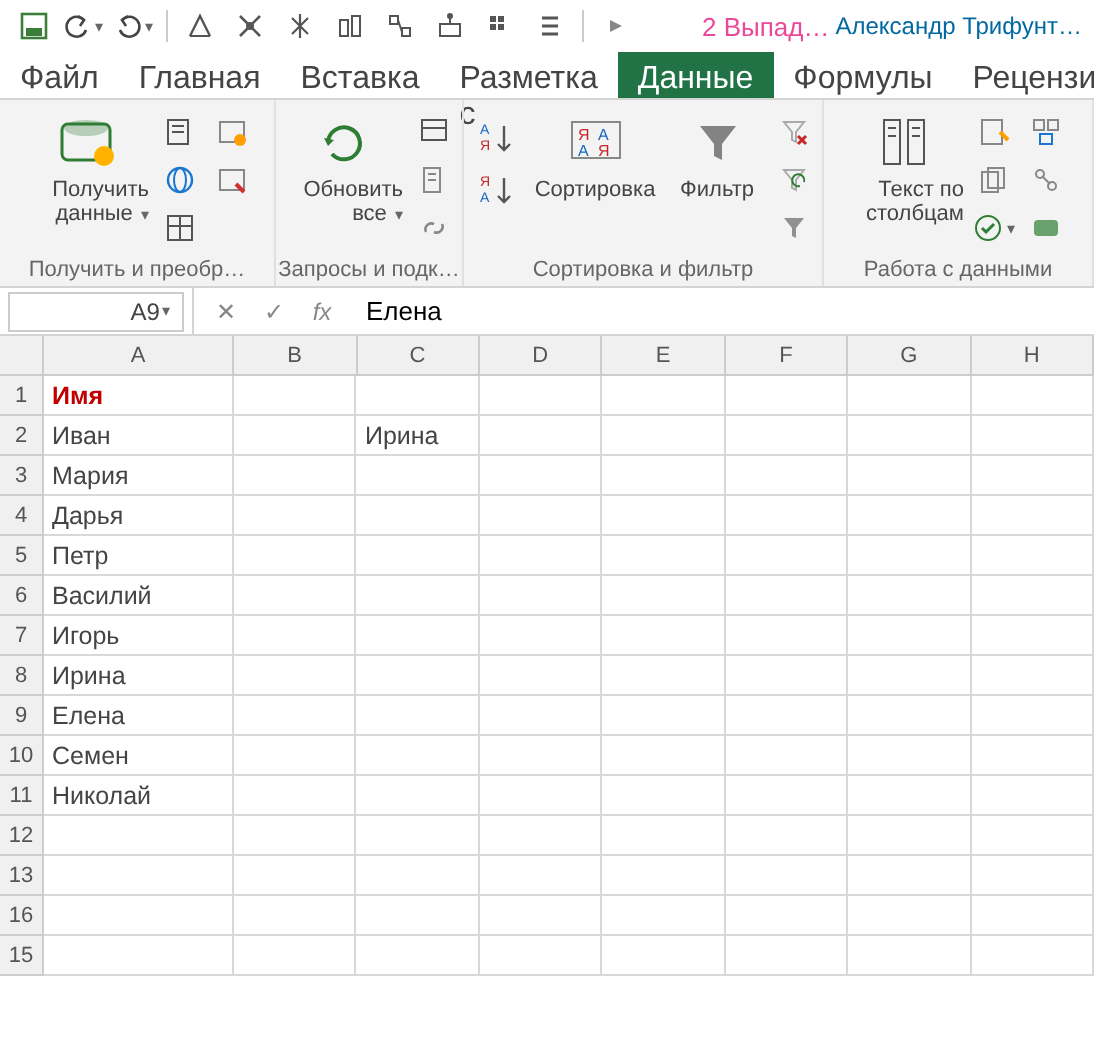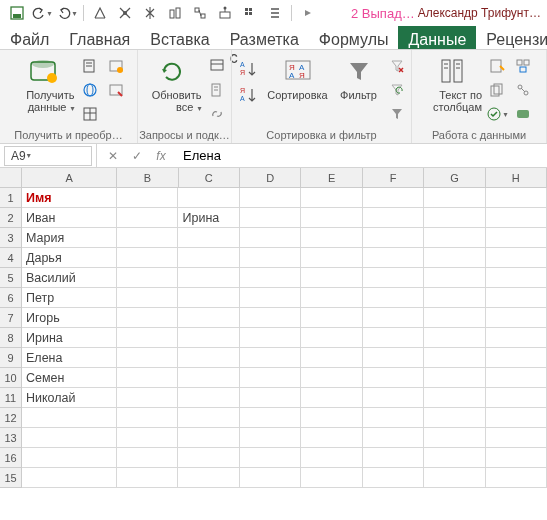--- a/index.html
+++ b/index.html
@@ -1,36 +1,36 @@
 <!DOCTYPE html>
 <html><head>
 <meta charset="utf-8">
 <style>
 * { margin: 0; padding: 0; box-sizing: border-box; font-family: "Segoe UI", Arial, sans-serif; }
 body { background: #fff; font-size: 12px; color: #444; user-select: none; width: 547px; }
 .qat { background: #fff; height: 26px; display: flex; align-items: center; padding: 0 6px; gap: 3px; }
 .qat .qbtn { width: 22px; height: 22px; display: flex; align-items: center; justify-content: center; cursor: pointer; }
 .qat .sep { width: 1px; height: 16px; background: #ccc; margin: 0 2px; }
 .doc-title { color: #ec4899; font-size: 13px; margin-left: auto; }
-.user-name { color: #7f1d1d; font-size: 12px; }
+.user-name { color: #0369a1; font-size: 12px; }
 .tabs { background: #fff; height: 24px; display: flex; border-bottom: 1px solid #d4d4d4; }
 .tab { padding: 4px 10px 3px; font-size: 16px; color: #444; cursor: pointer; border-top: 1px solid transparent; }
 .tab.active { background: #217346; color: #fff; }
 .ribbon { background: #f3f3f3; height: 94px; display: flex; border-bottom: 1px solid #d4d4d4; }
 .group { display: flex; flex-direction: column; align-items: center; padding: 3px 6px 2px; border-right: 1px solid #e0e0e0; }
 .group-body { flex: 1; display: flex; align-items: flex-start; gap: 4px; }
 .group-label { font-size: 11px; color: #666; text-align: left; white-space: nowrap; overflow: hidden; margin-top: 2px; }
 .bigbtn { display: flex; flex-direction: column; align-items: center; width: 60px; padding-top: 2px; cursor: pointer; }
 .bigbtn .ico { width: 32px; height: 32px; display: flex; align-items: center; justify-content: center; }
 .bigbtn .lbl { font-size: 11px; text-align: right; line-height: 12px; margin-top: 2px; }
 .smallcol { display: flex; flex-direction: column; gap: 2px; padding-top: 2px; }
 .smallbtn { width: 22px; height: 22px; display: flex; align-items: center; justify-content: center; cursor: pointer; }
 .dd { font-size: 8px; color: #666; margin-left: 1px; }
 .namebox-row { height: 24px; display: flex; align-items: center; border-bottom: 1px solid #d4d4d4; background: #fff; }
-.namebox { width: 88px; border: 1px solid #ccc; height: 20px; margin: 0 4px; padding: 0 6px; font-size: 12px; display: flex; align-items: center; justify-content: flex-start; }
+.namebox { width: 88px; border: 1px solid #ccc; height: 20px; margin: 0 4px; padding: 0 6px; font-size: 12px; display: flex; align-items: center; justify-content: flex-end; }
 .fx-area { display: flex; align-items: center; gap: 8px; padding: 0 8px; border-left: 1px solid #d4d4d4; height: 100%; }
 .fx-btn { color: #888; cursor: pointer; width: 16px; text-align: center; }
 .fx-input { border: none; outline: none; font-size: 13px; height: 20px; padding: 0 6px; flex: 1; }
 .grid { display: flex; }
 .rowhdrs { display: flex; flex-direction: column; }
 .corner { width: 22px; height: 20px; background: #f0f0f0; border-right: 1px solid #ccc; border-bottom: 1px solid #ccc; }
 .rowh { width: 22px; height: 20px; background: #f0f0f0; border-right: 1px solid #ccc; border-bottom: 1px solid #ccc; display: flex; align-items: center; justify-content: center; font-size: 11px; color: #555; }
 .cols { flex: 1; overflow: hidden; }
 .colhdr-row { display: flex; height: 20px; }
 .colh { background: #f0f0f0; border-right: 1px solid #ccc; border-bottom: 1px solid #ccc; display: flex; align-items: center; justify-content: center; font-size: 11px; color: #555; }
@@ -126,22 +126,22 @@
     </div>
   <span class="doc-title">2 Выпад…</span>
   <span class="user-name">Александр Трифунт…</span>
 </div>
 
 <div class="tabs" id="tabs">
     <div class="tab">Файл</div>
     <div class="tab">Главная</div>
     <div class="tab">Вставка</div>
     <div class="tab">Разметка с</div>
+    <div class="tab active">Данные</div>
     <div class="tab">Формулы</div>
-    <div class="tab active">Данные</div>
     <div class="tab">Рецензиро</div>
     <div class="tab">Вид</div>
     <div class="tab">Разработч</div>
   </div>
 
 <div class="ribbon">
   <div class="group" style="width:138px">
     <div class="group-body">
       <div class="bigbtn" style="width:64px">
         <div class="ico">
@@ -430,40 +430,40 @@
           <div class="cell colA">Дарья</div>
           <div class="cell colB"></div>
           <div class="cell colC"></div>
           <div class="cell colD"></div>
           <div class="cell colE"></div>
           <div class="cell colF"></div>
           <div class="cell colG"></div>
           <div class="cell colH"></div>
         </div>
         <div class="cells-row">
+          <div class="cell colA">Петр</div>
+          <div class="cell colB"></div>
+          <div class="cell colC"></div>
+          <div class="cell colD"></div>
+          <div class="cell colE"></div>
+          <div class="cell colF"></div>
+          <div class="cell colG"></div>
+          <div class="cell colH"></div>
+        </div>
+        <div class="cells-row">
           <div class="cell colA">Василий</div>
           <div class="cell colB"></div>
           <div class="cell colC"></div>
           <div class="cell colD"></div>
           <div class="cell colE"></div>
           <div class="cell colF"></div>
           <div class="cell colG"></div>
           <div class="cell colH"></div>
         </div>
         <div class="cells-row">
-          <div class="cell colA">Петр</div>
-          <div class="cell colB"></div>
-          <div class="cell colC"></div>
-          <div class="cell colD"></div>
-          <div class="cell colE"></div>
-          <div class="cell colF"></div>
-          <div class="cell colG"></div>
-          <div class="cell colH"></div>
-        </div>
-        <div class="cells-row">
           <div class="cell colA">Игорь</div>
           <div class="cell colB"></div>
           <div class="cell colC"></div>
           <div class="cell colD"></div>
           <div class="cell colE"></div>
           <div class="cell colF"></div>
           <div class="cell colG"></div>
           <div class="cell colH"></div>
         </div>
         <div class="cells-row">

